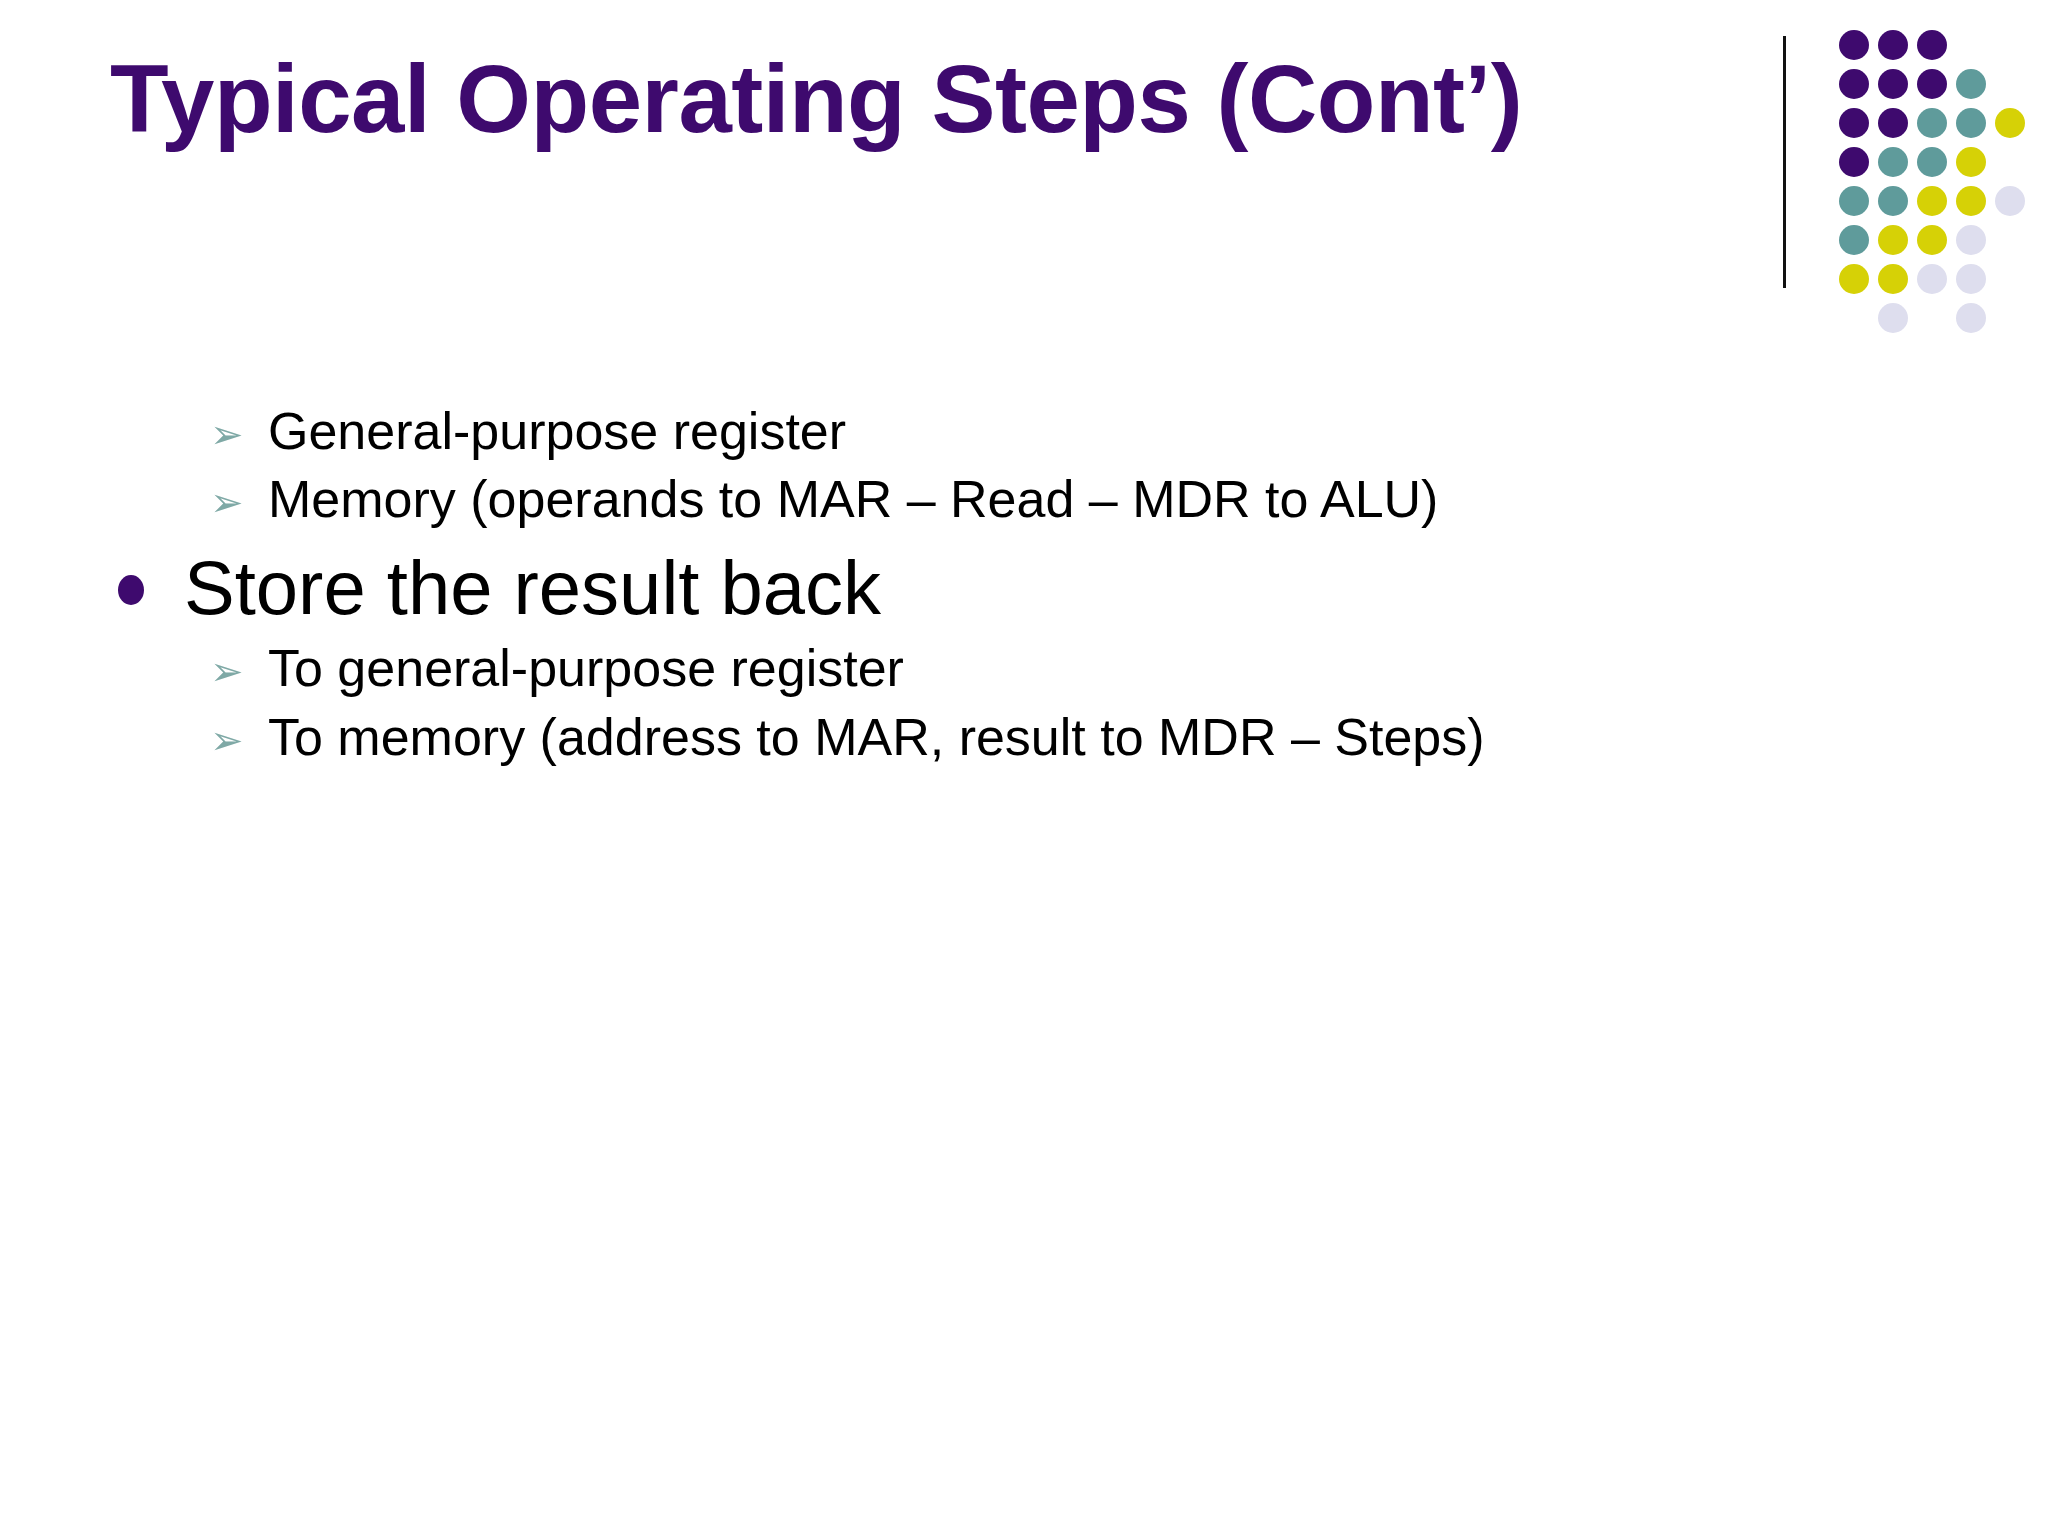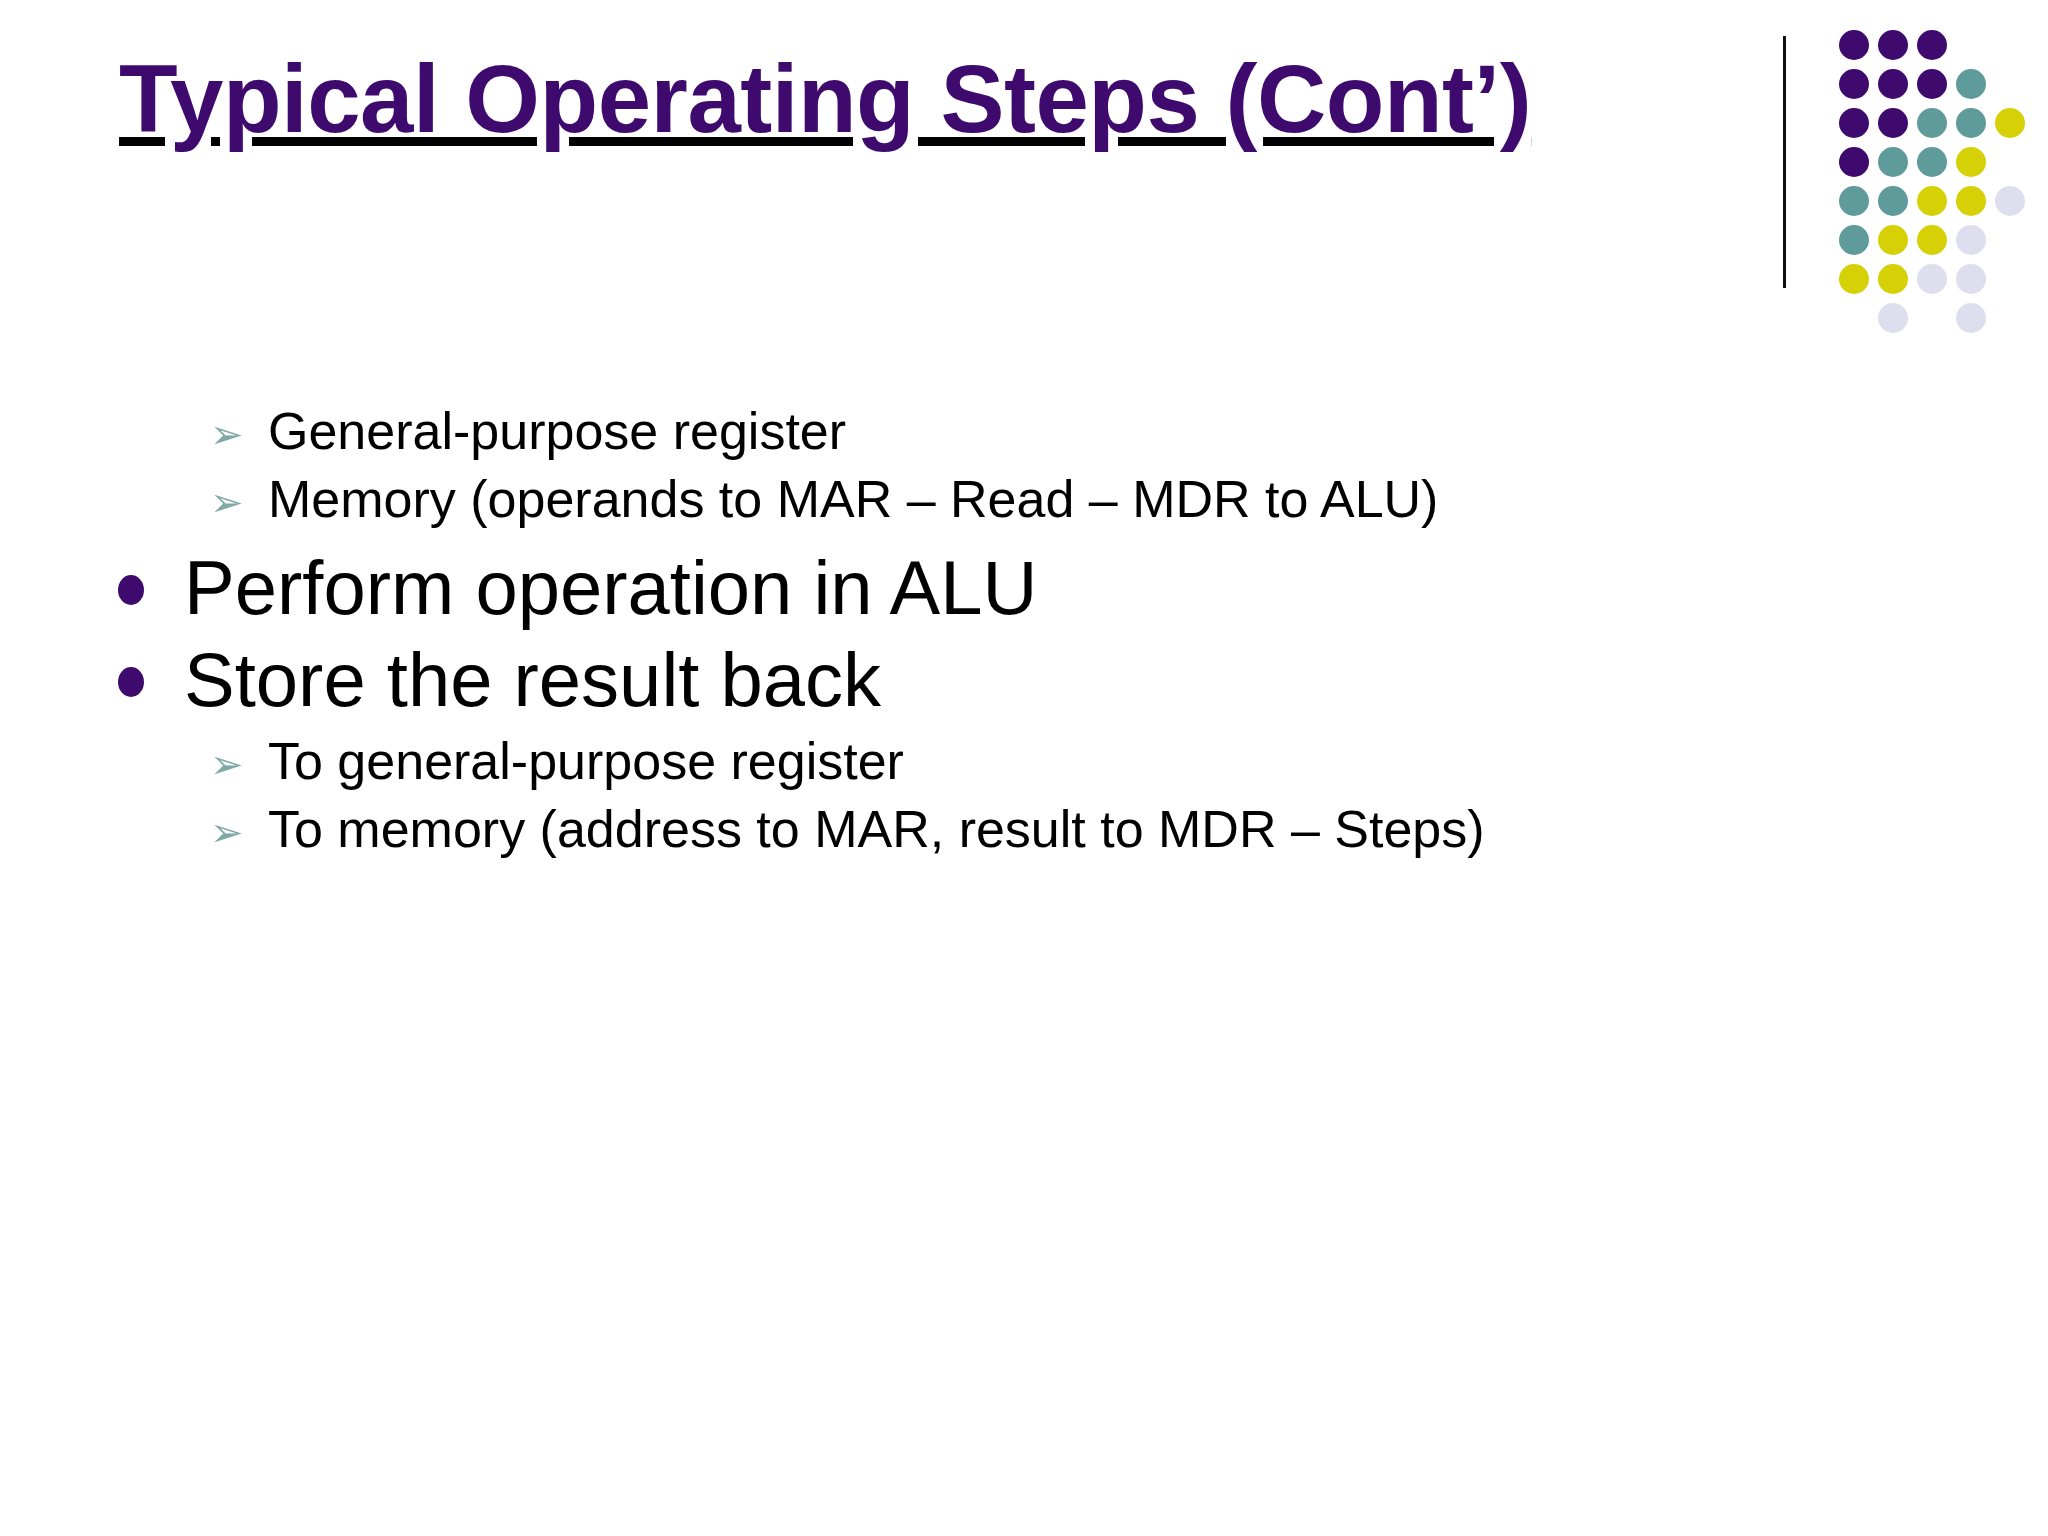--- a/index.html
+++ b/index.html
@@ -15,24 +15,23 @@
     width: 2048px;
     height: 1536px;
     background: #ffffff;
     overflow: hidden;
     box-sizing: border-box;
   }
 
   
   .title-block {
     position: absolute;
-    left: 119px;
+    left: 110px;
     top: 46px;
     width: 1480px;
-    text-decoration: underline;
   }
   .slide-title {
     color: #3E0A6E;
     font-family: "Liberation Sans", sans-serif;
     font-weight: bold;
     font-size: 96px;
     line-height: 1.1;
     letter-spacing: -0.5px;
     margin: 0;
     white-space: pre-line;
@@ -273,26 +272,20 @@
         </div>
         <div class="l2-item">
           <span class="l2-marker">➢</span>
           <span class="l2-text">Memory (operands to MAR – Read – MDR to ALU)</span>
         </div>
       </div>
       <div class="l1-item">
         <span class="l1-marker">
           <span class="bullet-dot"></span>
         </span>
-        <span class="l1-text">Perform operation in ALU</span>
-      </div>
-      <div class="l1-item">
-        <span class="l1-marker">
-          <span class="bullet-dot"></span>
-        </span>
         <span class="l1-text">Store the result back</span>
       </div>
       <div class="sub-group">
         <div class="l2-item">
           <span class="l2-marker">➢</span>
           <span class="l2-text">To general-purpose register</span>
         </div>
         <div class="l2-item">
           <span class="l2-marker">➢</span>
           <span class="l2-text">To memory (address to MAR, result to MDR – Steps)</span>

